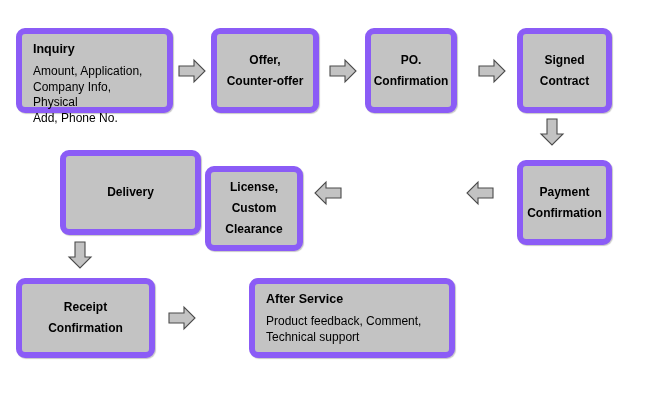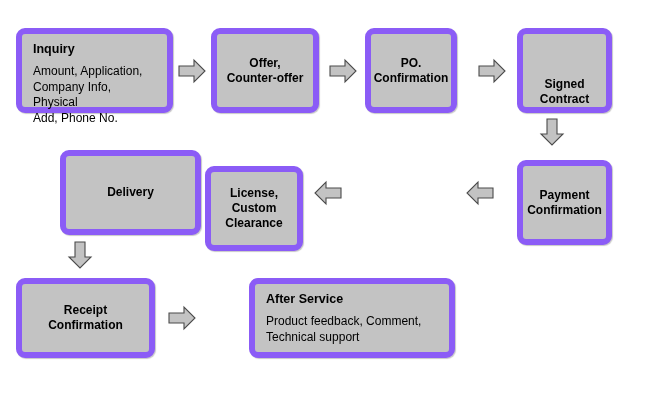--- a/index.html
+++ b/index.html
@@ -51,21 +51,21 @@
   }
   .node-body {
     font-weight: normal;
     font-size: 12px;
     line-height: 15.5px;
     white-space: pre-line;
   }
   .node-label {
     font-weight: bold;
     font-size: 12px;
-    line-height: 15px;
+    line-height: 21px;
     white-space: pre-line;
   }
   .arrow {
     position: absolute;
   }
   .arrow svg {
     display: block;
     overflow: visible;
   }
   .arrow path {
@@ -108,21 +108,21 @@
     <div class="node-label">PO.
 Confirmation</div>
   </div>
 
   <div class="arrow" style="left:478px; top:58px; width:28px; height:26px;">
     <svg width="28" height="26" viewBox="0 0 28 26">
       <path d="M1 8 L16 8 L16 2 L27 13 L16 24 L16 18 L1 18 Z"></path>
     </svg>
   </div>
 
-  <div class="node" style="left:517px; top:28px; width:95px; height:85px;justify-content:flex-end;">
+  <div class="node" style="left:517px; top:28px; width:95px; height:85px;">
     <div class="node-label">Signed
 Contract</div>
   </div>
 
   <div class="arrow" style="left:539px; top:118px; width:26px; height:28px;">
     <svg width="26" height="28" viewBox="0 0 26 28">
       <path d="M8 1 L8 16 L2 16 L13 27 L24 16 L18 16 L18 1 Z"></path>
     </svg>
   </div>
 

